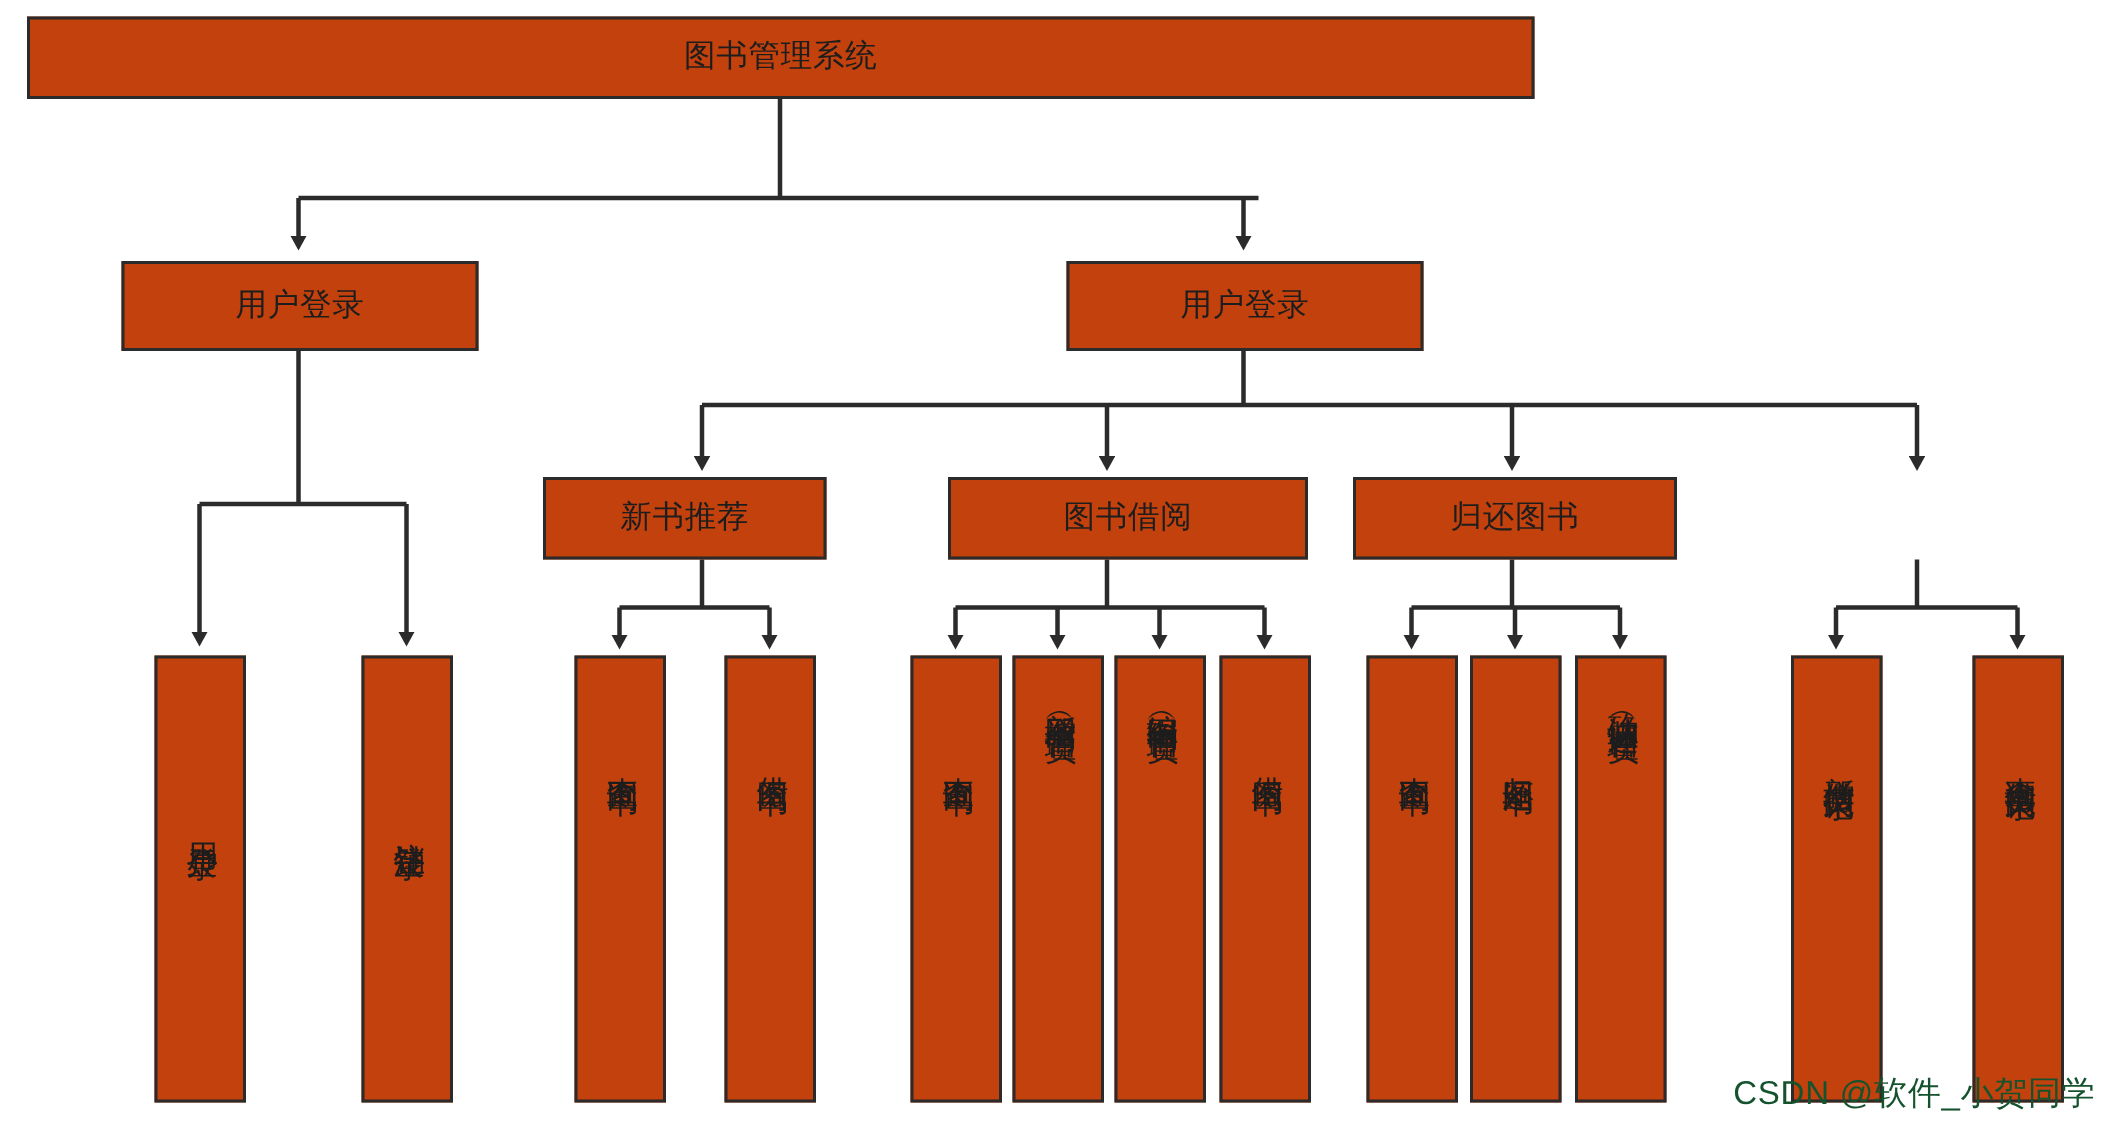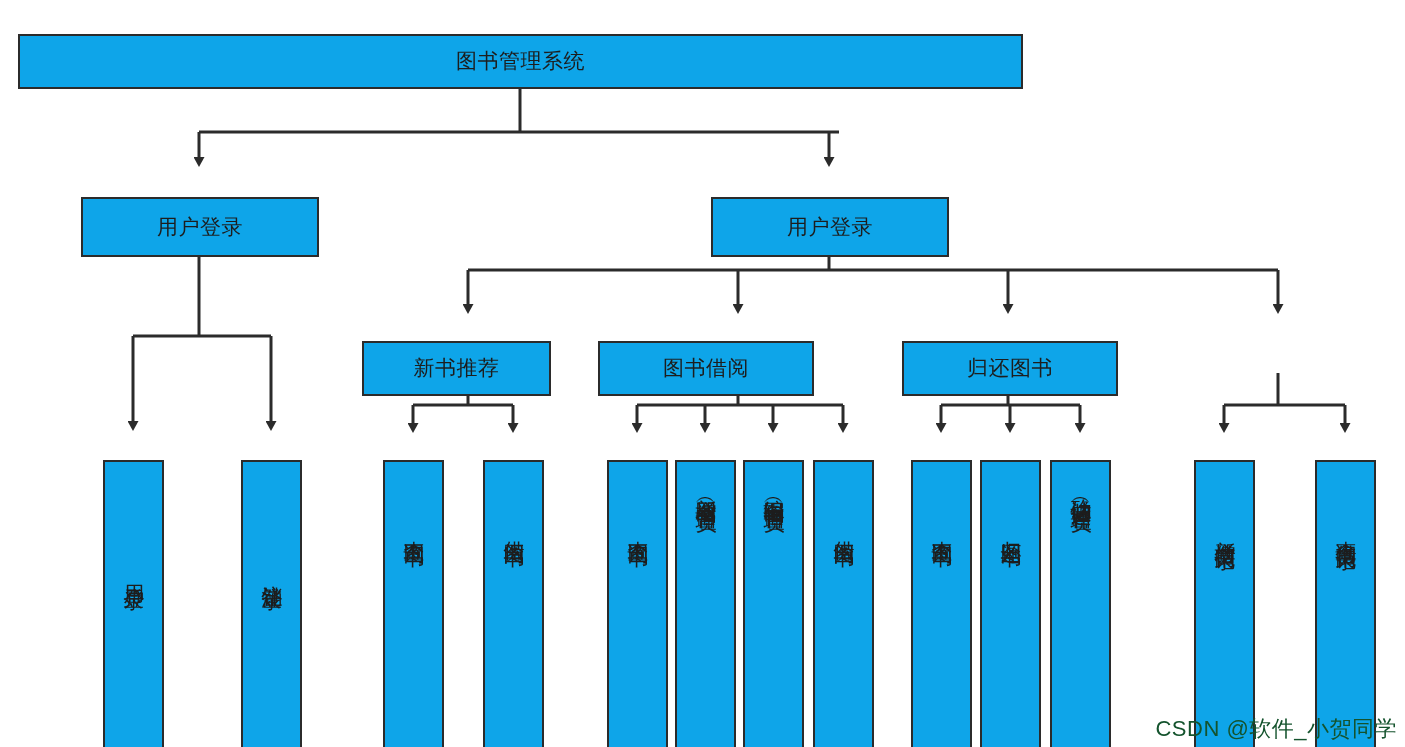--- a/index.html
+++ b/index.html
@@ -21,26 +21,25 @@
     position: absolute;
     left: 0;
     top: 0;
     width: 1405px;
     height: 747px;
     pointer-events: none;
   }
   .node {
     position: absolute;
     box-sizing: border-box;
-    background: #0ea5e9;
+    background: #c2410c;
     border: 2.5px solid #2b2b2b;
     display: flex;
     align-items: center;
     justify-content: center;
-    margin-top: 23px;
   }
   .node-label {
     color: #1d1d1d;
     text-align: center;
     line-height: 1.05;
     letter-spacing: 0.5px;
   }
   
   .h-node .node-label {
     font-size: 21px;
@@ -143,21 +142,21 @@
   </div>
 
   <div class="node h-node" style="left:711px; top:174px; width:238px; height:60px;">
     <span class="node-label">用户登录</span>
   </div>
 
   <div class="node h-node" style="left:362px; top:318px; width:189px; height:55px;">
     <span class="node-label">新书推荐</span>
   </div>
 
-  <div class="node h-node" style="left:598px; top:318px; width:216px; height:55px;">
+  <div class="node h-node" style="left:632px; top:318px; width:240px; height:55px;">
     <span class="node-label">图书借阅</span>
   </div>
 
   <div class="node h-node" style="left:902px; top:318px; width:216px; height:55px;">
     <span class="node-label">归还图书</span>
   </div>
 
 
   <div class="node v-node low" style="left:103px; top:437px; width:61px; height:298px;">
     <span class="node-label">用户登录</span>

